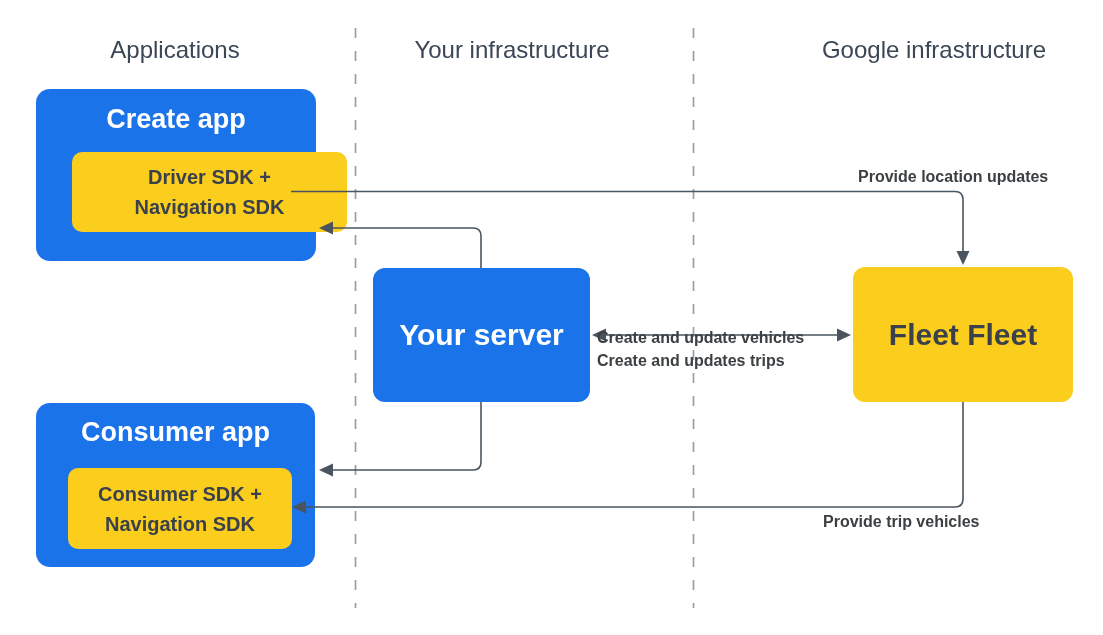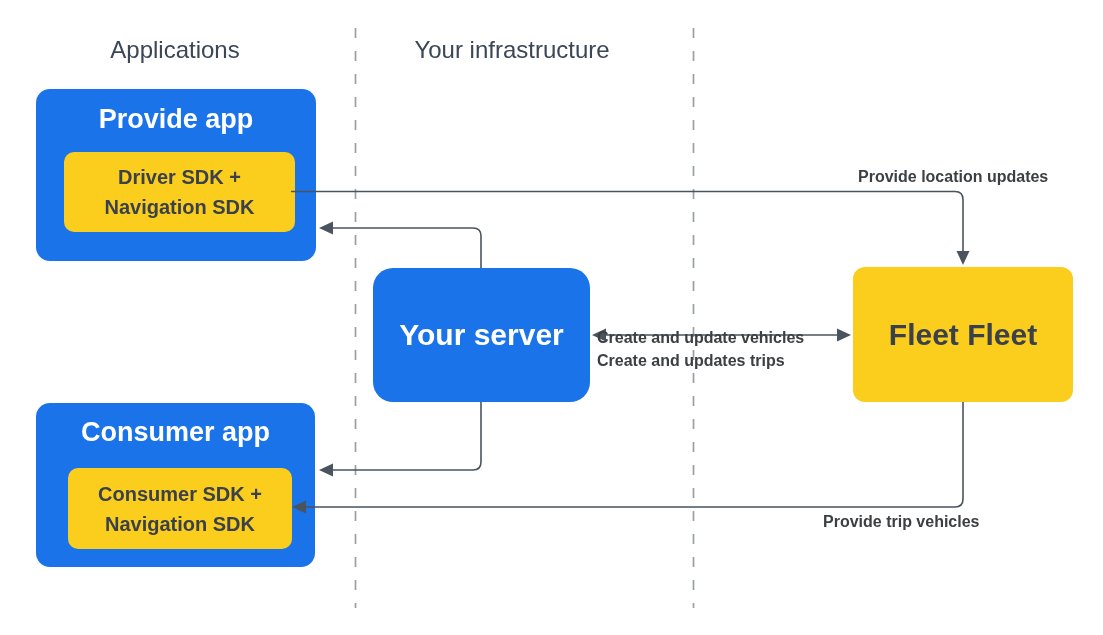--- a/index.html
+++ b/index.html
@@ -38,26 +38,26 @@
   
   .node {
     position: absolute;
     box-sizing: border-box;
     z-index: 1;
   }
   .blue-box   { background: #1a73e8; border-radius: 14px; }
   .yellow-box { background: #fbcd1d; border-radius: 10px; }
 
   .node-driver-app   { left: 36px;  top: 89px;  width: 280px; height: 172px; }
-  .node-driver-sdk   { left: 64px;  top: 152px; width: 231px; height: 80px;  z-index: 2; }
+  .node-driver-sdk   { left: 72px;  top: 152px; width: 275px; height: 80px;  z-index: 2; }
   .node-consumer-app { left: 36px;  top: 403px; width: 279px; height: 164px; }
   .node-consumer-sdk { left: 68px;  top: 468px; width: 224px; height: 81px;  z-index: 2; }
   .node-your-server  { left: 373px; top: 268px; width: 217px; height: 134px; }
   .node-fleet-engine { left: 853px; top: 267px; width: 220px; height: 135px; border-radius: 12px; }
-  .node-your-server  { border-radius: 20px; }
+  .node-your-server  { border-radius: 12px; }
 
   .app-title {
     position: absolute;
     left: 0; right: 0;
     text-align: center;
     color: #ffffff;
     font-size: 27px;
     font-weight: 700;
     z-index: 2;
   }
@@ -104,23 +104,24 @@
   .lbl-create   { left: 597px; top: 326px; }
   .lbl-trip     { left: 823px; top: 510px; }
 </style>
 </head>
 <body>
 
 <div class="stage">
 
   <div class="lane-header apps">Applications</div>
   <div class="lane-header yours">Your infrastructure</div>
+  <div class="lane-header google">Google infrastructure</div>
 
   <div class="node blue-box node-driver-app">
-    <div class="app-title">Provide app</div>
+    <div class="app-title">Create app</div>
   </div>
   <div class="node yellow-box node-driver-sdk">
     <div class="sdk-text">
       <span>Driver SDK +</span>
       <span>Navigation SDK</span>
     </div>
   </div>
 
   <div class="node blue-box node-consumer-app">
     <div class="app-title">Consumer app</div>

